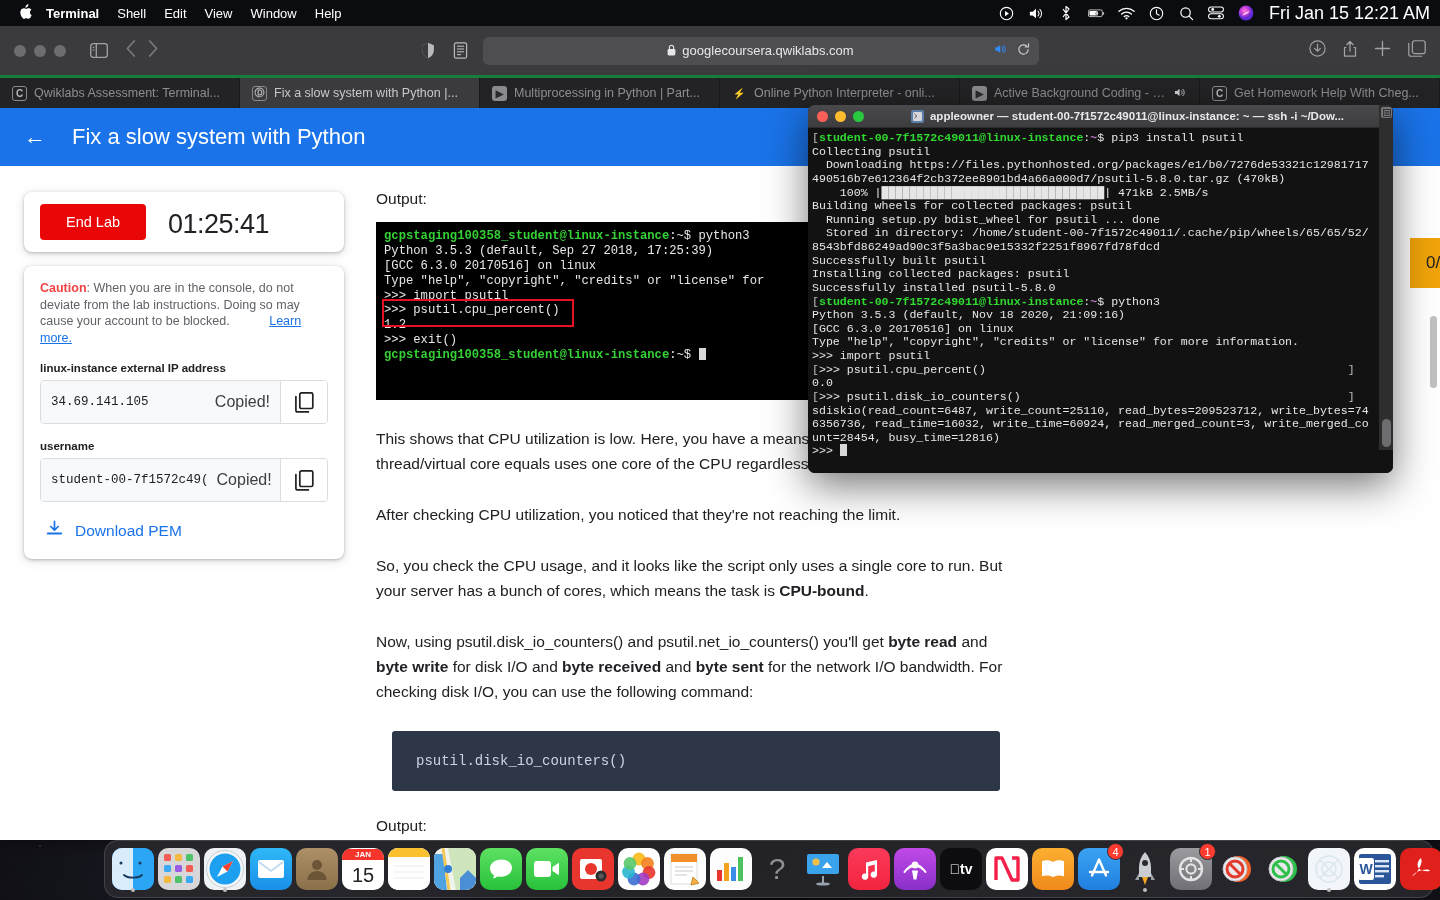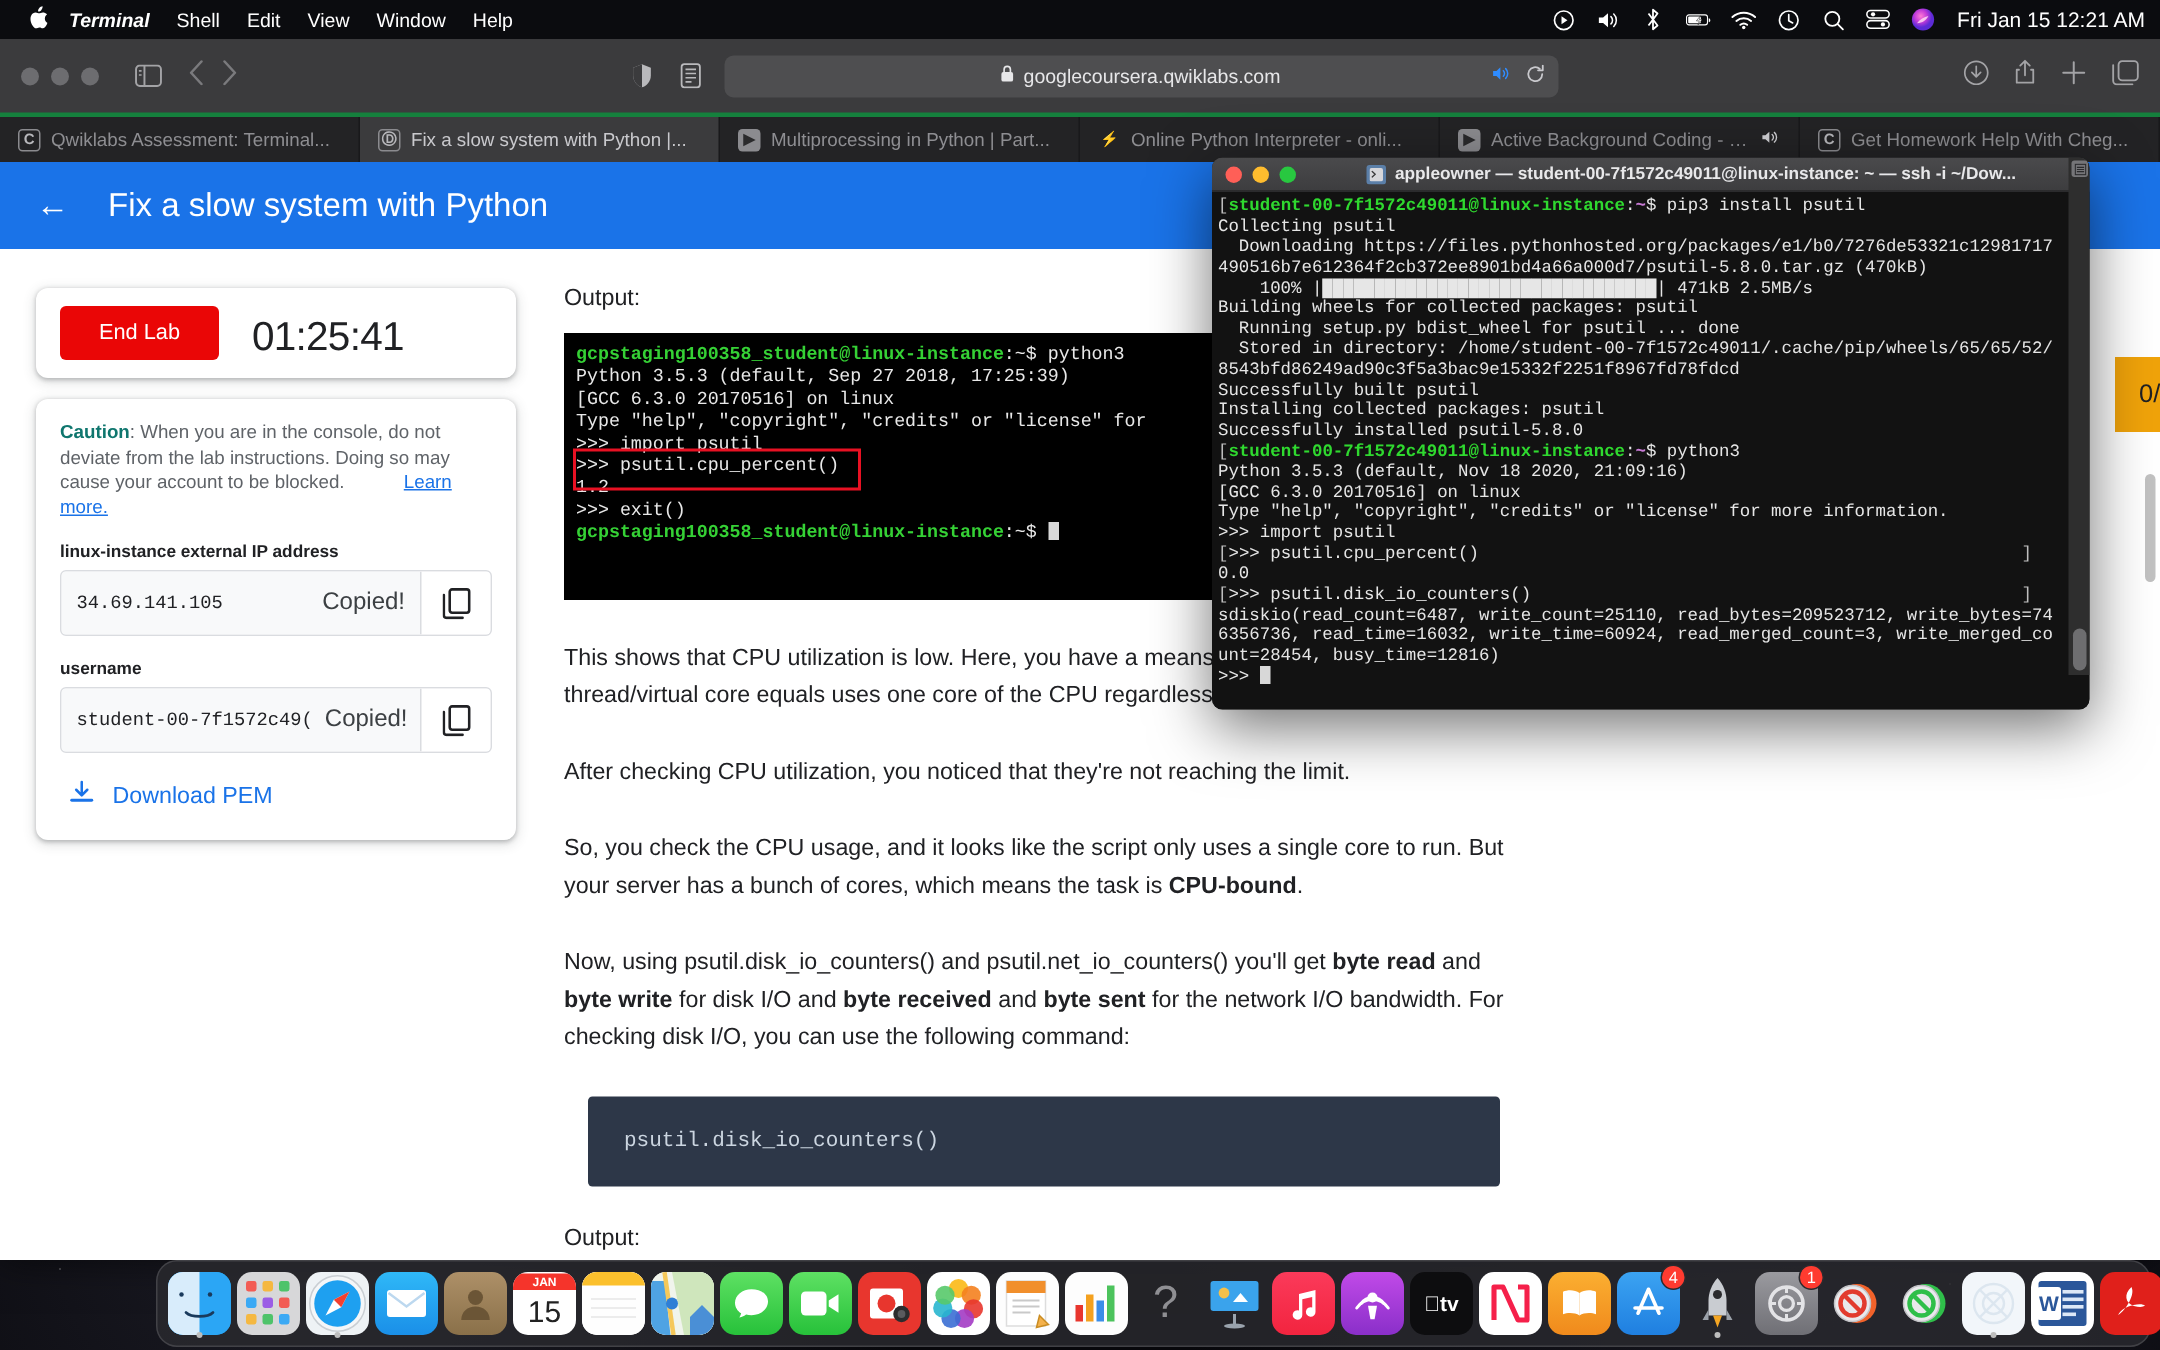--- a/index.html
+++ b/index.html
@@ -16,27 +16,27 @@
   .menubar {
     position: absolute; left: 0; top: 0; width: 1440px; height: 26px;
     background: #0b0c0f;
     display: flex; align-items: center;
     color: #fff; font-size: 13px;
     padding: 0 10px;
     z-index: 60;
   }
   .menubar .apple { font-size: 15px; margin: 0 14px 0 8px; line-height: 1; }
   .menubar .mitem { margin-right: 18px; font-size: 13px; white-space: nowrap; }
-  .menubar .mitem.bold { font-weight: bold; font-style: italic; }
+  .menubar .mitem.bold { font-weight: bold; }
   .menubar .spacer { flex: 1; }
   .menubar .sysicon {
     margin-left: 13px; display: flex; align-items: center; justify-content: center;
     width: 17px; height: 17px;
   }
-  .menubar .clock { margin-left: 14px; font-size: 14px; white-space: nowrap; }
+  .menubar .clock { margin-left: 14px; font-size: 18px; white-space: nowrap; }
 
   
   .desktop {
     position: absolute; left: 0; top: 26px; width: 1440px; height: 874px;
     background:
       radial-gradient(circle at 15% 88%, rgba(70,70,90,.35), transparent 28%),
       radial-gradient(circle at 85% 92%, rgba(60,60,80,.3), transparent 30%),
       #07070b;
   }
   .stars { position: absolute; inset: 0; opacity: .5;
@@ -119,21 +119,21 @@
     box-shadow: 0 1px 3px rgba(60,64,67,.3), 0 2px 8px 1px rgba(60,64,67,.15);
   }
   .lab-ctrl { display: flex; align-items: flex-end; gap: 22px; padding: 12px 16px; }
   .end-lab {
     background: #ea0606; color: #fff; border: none; border-radius: 4px;
     font-size: 14.5px; padding: 10px 26px; font-family: inherit;
   }
   .timer { font-size: 27px; color: #202124; letter-spacing: -0.5px; font-weight: 400; }
   .info-card { margin-top: 14px; padding: 14px 16px 18px 16px; }
   .caution { font-size: 12.5px; color: #5f6368; line-height: 1.32; }
-  .caution b { color: #0f766e; }
+  .caution b { color: #ef4444; }
   .link { color: #1a73e8; margin-left: 36px; }
   .field-label { font-size: 11.5px; font-weight: bold; color: #202124; margin: 16px 0 6px; }
   .field-row { display: flex; height: 44px; border: 1px solid #dadce0; border-radius: 4px; overflow: hidden; }
   .field-val {
     flex: 1; background: #f8f9fa; display: flex; align-items: center;
     padding: 0 10px; font-family: "Liberation Mono", monospace; font-size: 12.5px;
     color: #202124; white-space: nowrap; overflow: hidden; gap: 8px;
   }
   .copied { margin-left: auto; font-family: "Liberation Sans", sans-serif; font-size: 16px; color: #3c4043; flex: none;}
   .copy-btn {

